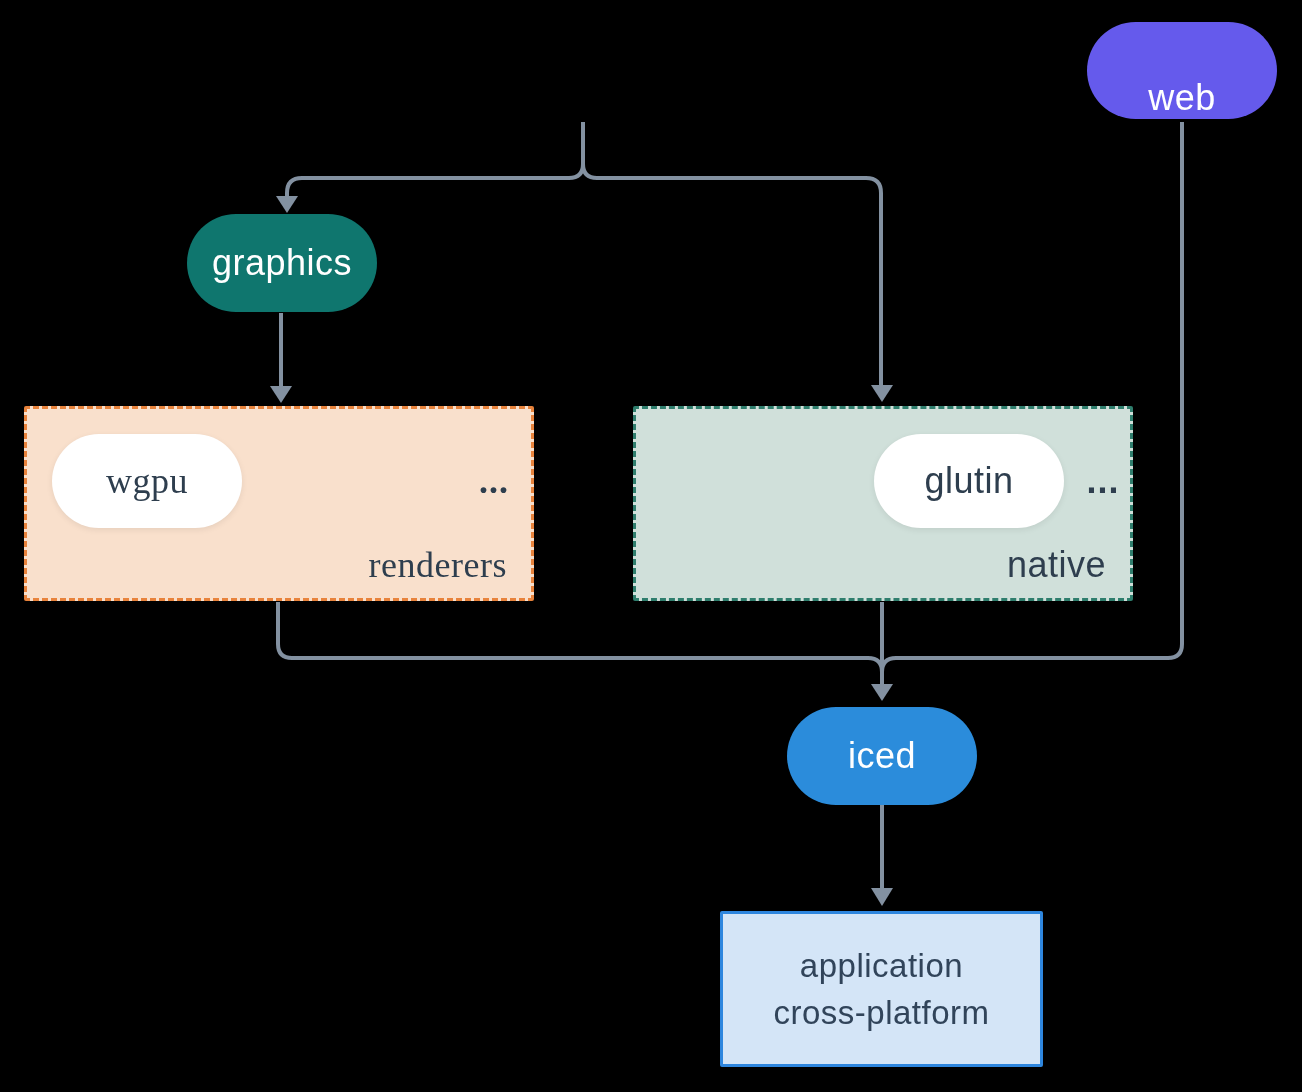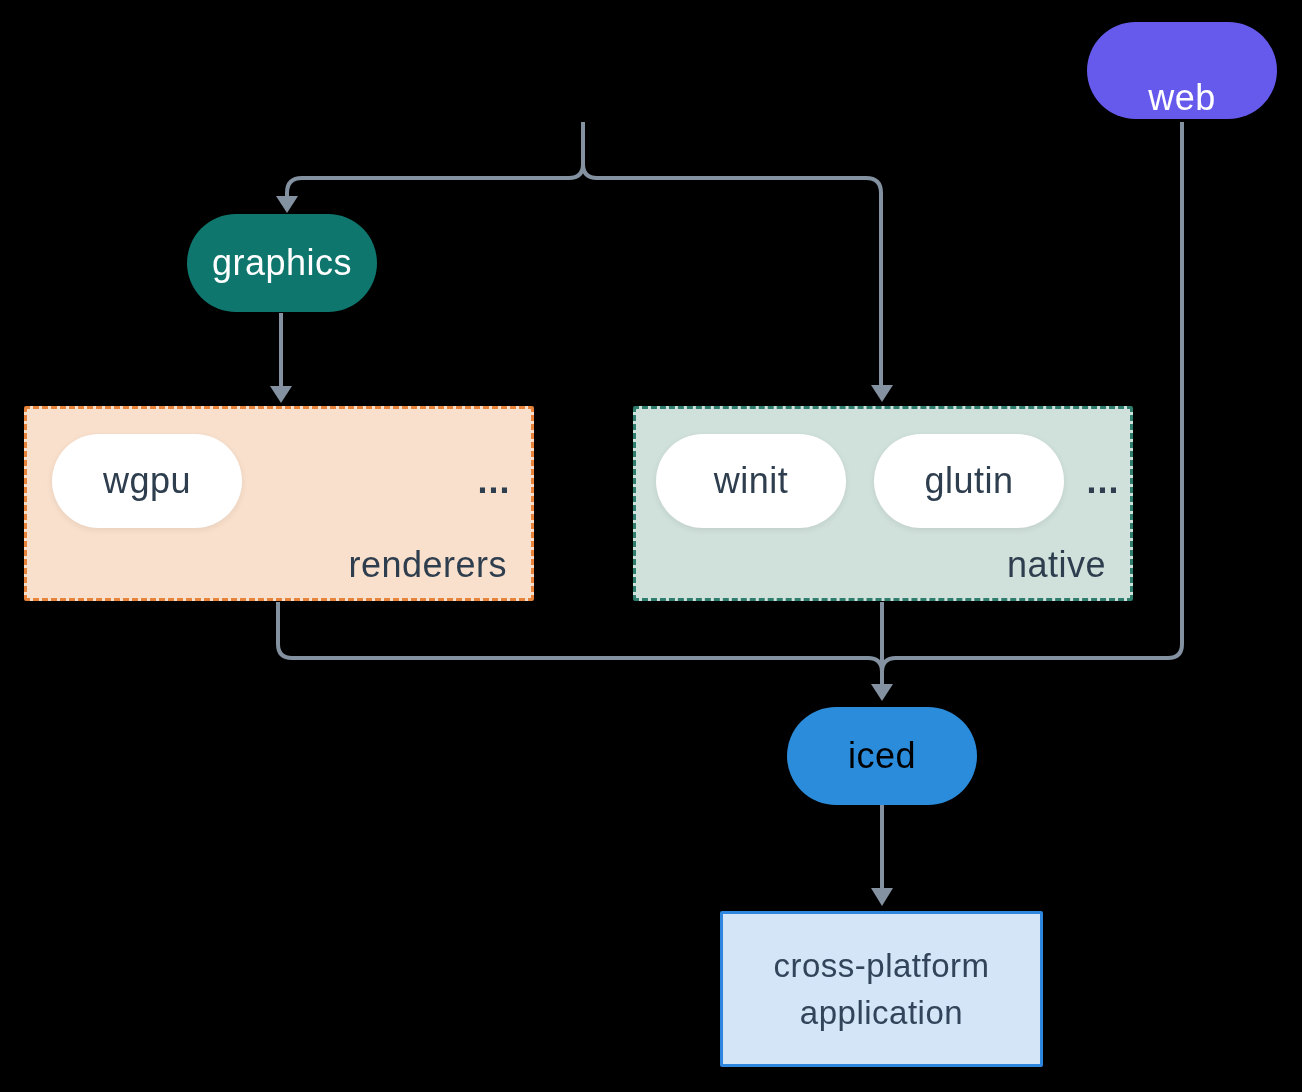--- a/index.html
+++ b/index.html
@@ -13,30 +13,30 @@
   .edges{position:absolute;left:0;top:0;width:1302px;height:1092px;}
   .pill{
     position:absolute;
     display:flex;align-items:center;justify-content:center;
     border-radius:49px;
     font-size:36px;
     letter-spacing:.5px;
   }
   .pill-purple{background:#655AEC;color:#fff;width:190px;height:97px;}
   .pill-orange{background:#0f766e;color:#fff;width:190px;height:98px;}
-  .pill-blue{background:#2B8CDB;color:#000000;width:190px;height:98px;}
+  .pill-blue{background:#2B8CDB;color:#ffffff;width:190px;height:98px;}
   .pill-white{
     background:#fff;color:#2E3E4E;width:190px;height:94px;border-radius:47px;
     box-shadow:0 2px 6px rgba(0,0,0,0.08);
   }
   .group{
     position:absolute;width:510px;height:195px;
     border-radius:2px;box-sizing:border-box;
   }
-  .group-renderers{left:24px;top:406px;background:#F9E0CC;border:3px dashed #E8833C;}
+  .group-renderers{left:24px;top:406px;background:#F9E0CC;border:3px dashed #E8833C;font-family:Liberation Serif, serif;}
   .group-shells{left:633px;top:406px;width:500px;background:#D0E0DA;border:3px dashed #2F7E6D;}
   .group .pill{top:25px;}
   .ellipsis{
     position:absolute;top:25px;height:94px;width:70px;
     display:flex;align-items:center;justify-content:center;
     color:#2E3E4E;font-size:36px;font-weight:bold;letter-spacing:1px;
   }
   .group-label{
     position:absolute;right:24px;bottom:12px;
     color:#2E3E4E;font-size:36px;letter-spacing:.5px;
@@ -91,32 +91,29 @@
 
   <div class="group group-renderers">
     <div class="pill pill-white" style="left:25px;">
       <span>wgpu</span>
     </div>
     <div class="ellipsis" style="left:432px;">...</div>
     <div class="group-label">renderers</div>
   </div>
 
   <div class="group group-shells">
-    <div class="pill pill-white" style="left:20px;">
-      <span>winit</span>
-    </div>
     <div class="pill pill-white" style="left:238px;">
       <span>glutin</span>
     </div>
     <div class="ellipsis" style="left:432px;">...</div>
     <div class="group-label">native</div>
   </div>
 
   <div class="pill pill-blue" style="left:787px;top:707px;">
     <span>iced</span>
   </div>
 
   <div class="app-box">
+    <span>application</span>
     <span>cross-platform</span>
-    <span>application</span>
   </div>
 
 </div>
 
 </body></html>

